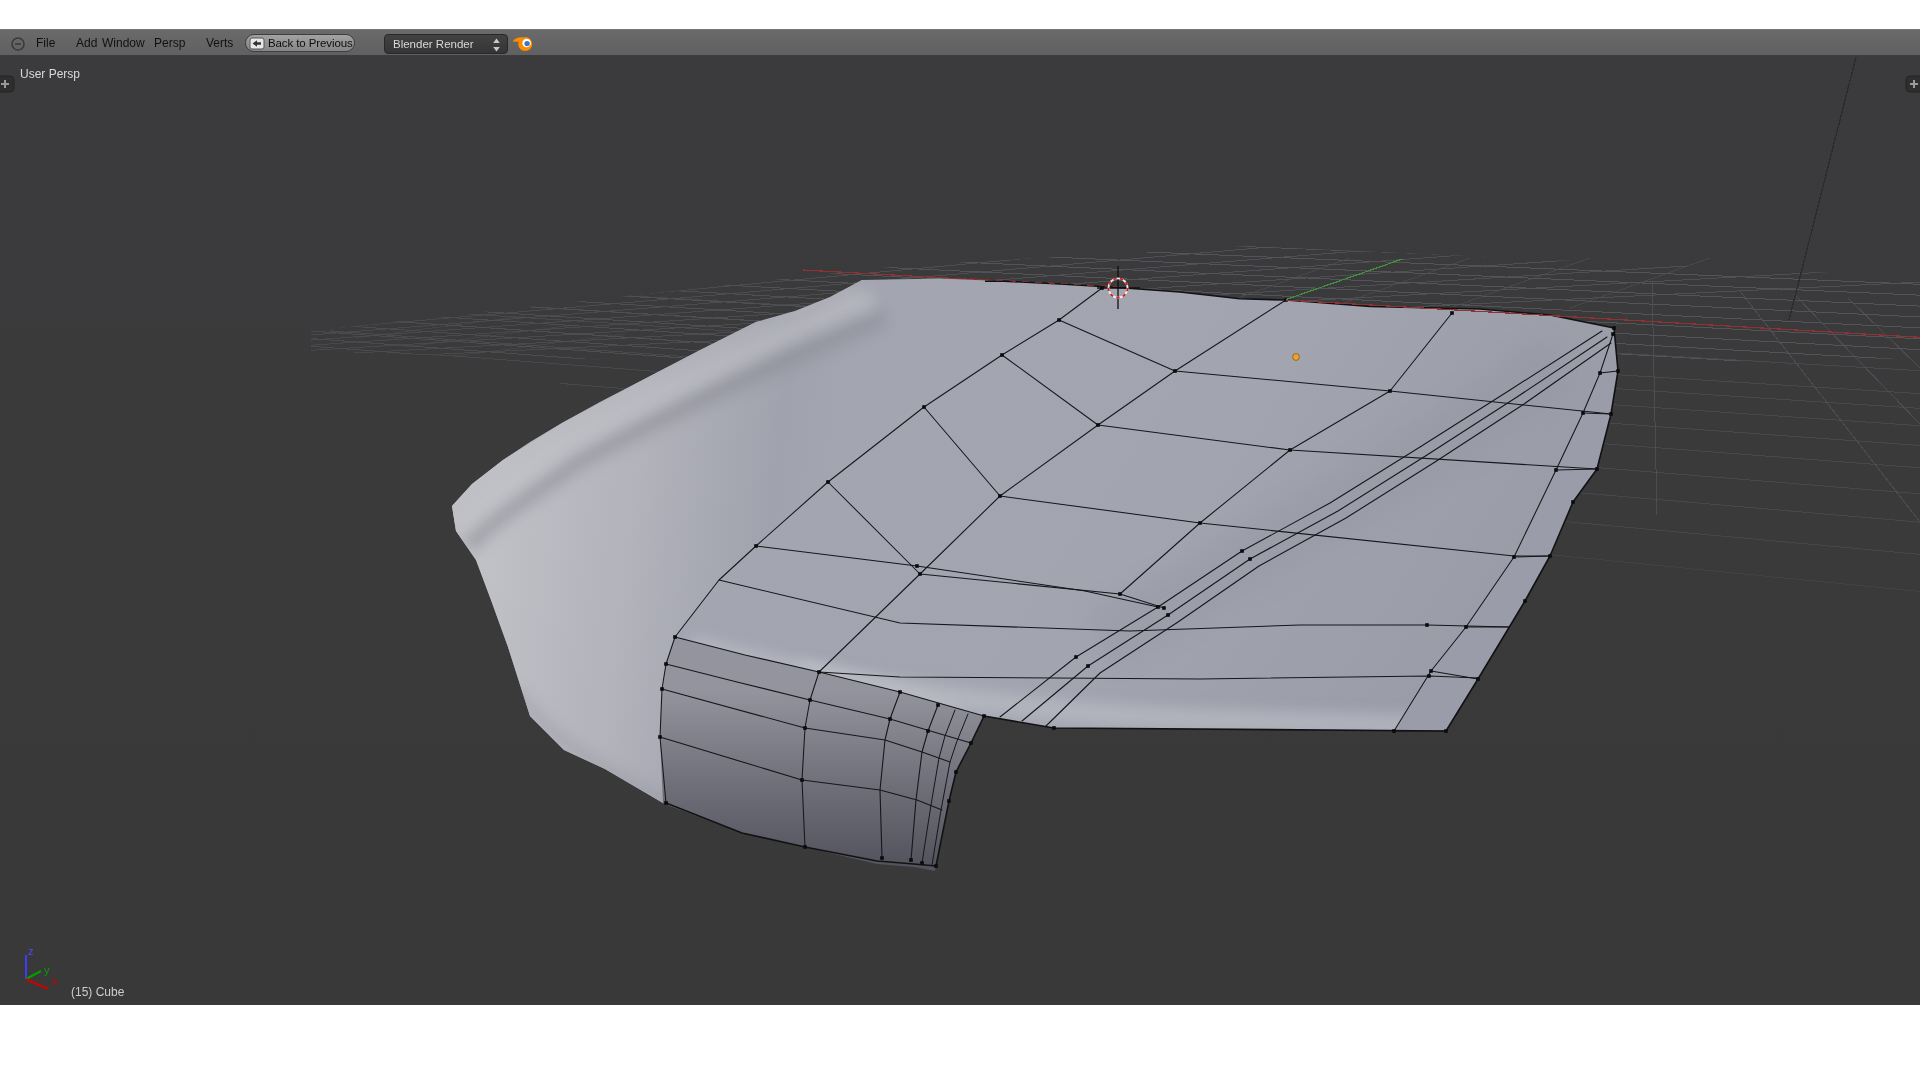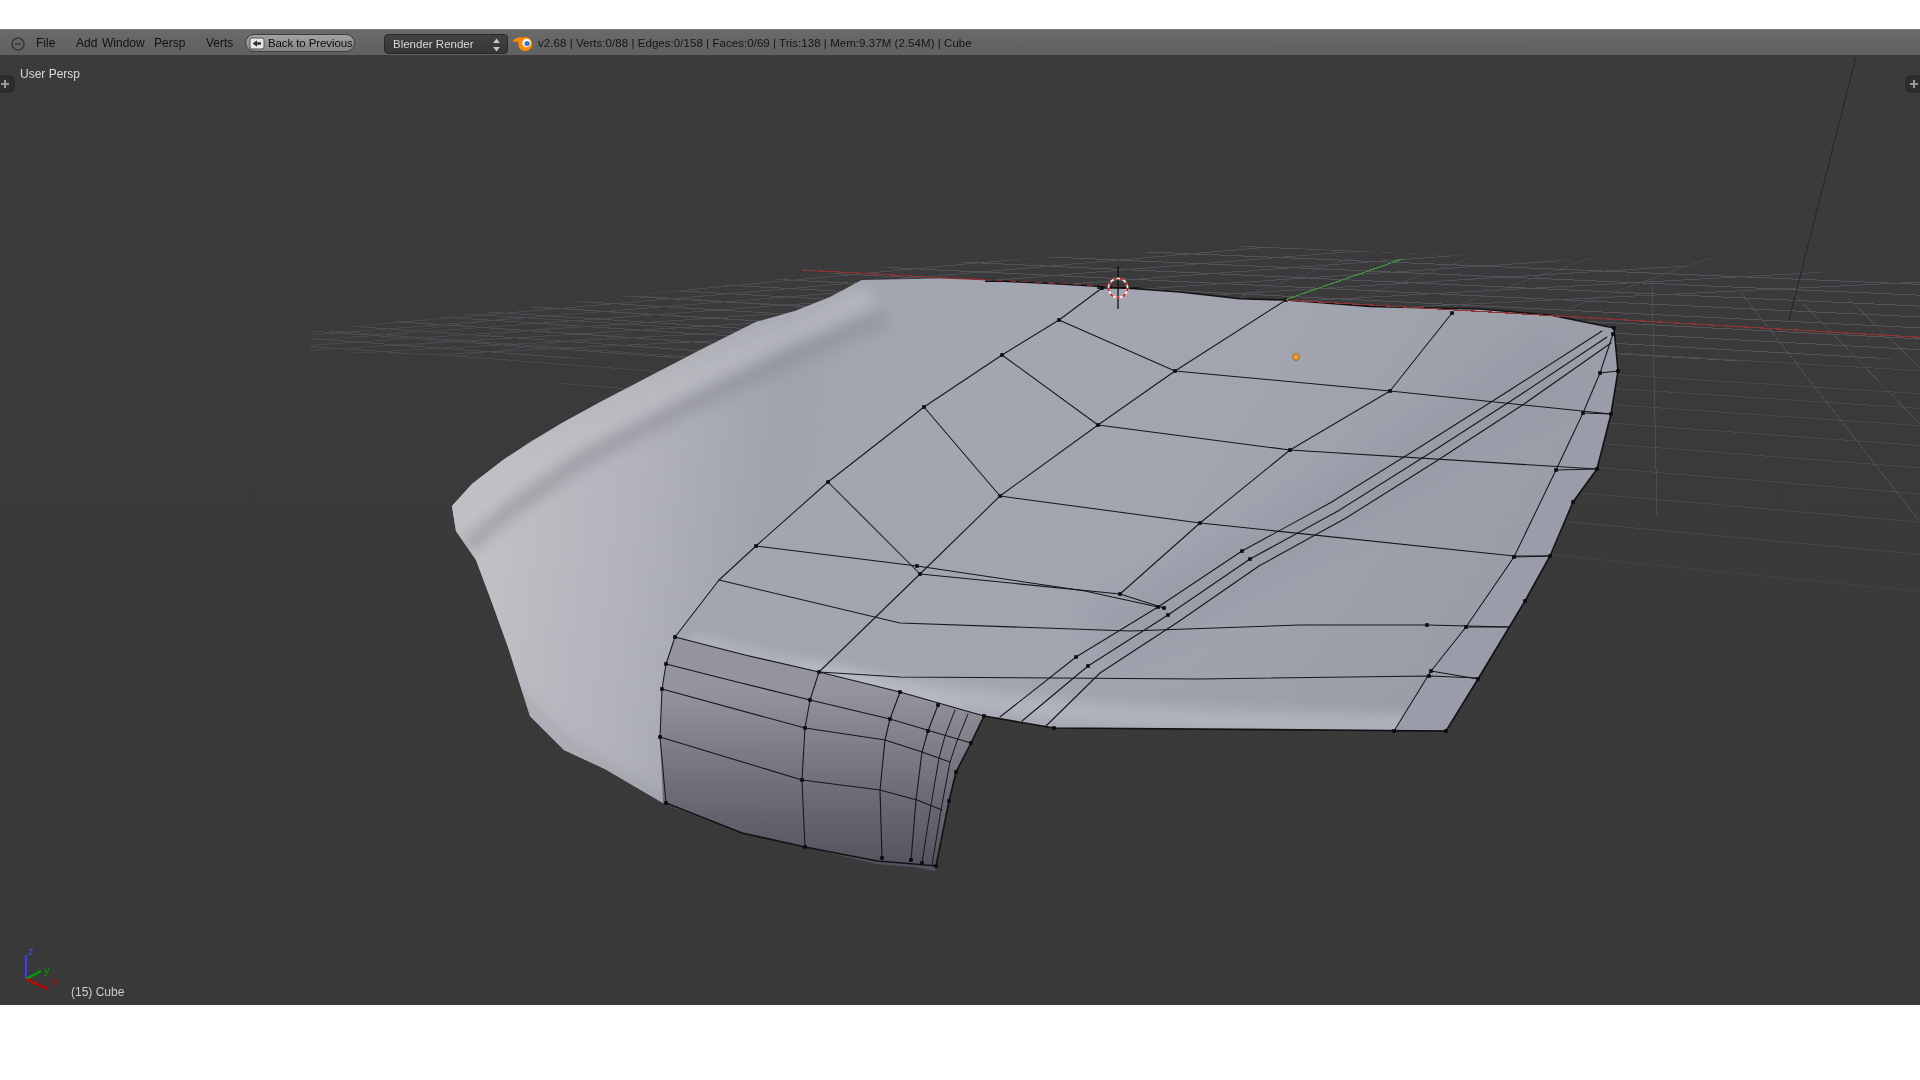--- a/index.html
+++ b/index.html
@@ -29,21 +29,20 @@
  <div id="dd">Blender Render<svg width="9" height="14" style="position:absolute;right:6px;top:3px">
           <path d="M4.5,0.5 L7.8,5 H1.2 Z" fill="#c9c9c9"></path>
           <path d="M4.5,13.5 L1.2,9 H7.8 Z" fill="#c9c9c9"></path>
         </svg></div>
  <svg width="22" height="20" style="position:absolute;left:512px;top:3px" viewBox="0 0 22 20">
    <path d="M0.5,8.5 Q5,3.5 11,4.5 L9.5,9 Z" fill="#ff8b00"></path>
    <circle cx="13.2" cy="11" r="7" fill="#ff8b00"></circle>
    <circle cx="14.6" cy="10" r="4.3" fill="#ffffff"></circle>
    <circle cx="15.1" cy="10.6" r="2.7" fill="#3a76c4"></circle>
  </svg>
- <div id="info">v2.68 | Verts:0/88 | Edges:0/158 | Faces:0/69 | Tris:138 | Mem:9.37M (2.54M) | Cube</div>
 </div>
 <div id="vp"></div>
 <svg width="1920" height="949" viewBox="0 56 1920 949" style="position:absolute;left:0;top:56px;display:block">
 <defs>
 <linearGradient id="bgv" x1="0" y1="56" x2="0" y2="1005" gradientUnits="userSpaceOnUse">
  <stop offset="0" stop-color="#3b3b3d"></stop>
           <stop offset="1" stop-color="#393939"></stop>
 </linearGradient>
 <linearGradient id="meshg" x1="850" y1="300" x2="1500" y2="720" gradientUnits="userSpaceOnUse">
  <stop offset="0" stop-color="#a3a5b0"></stop>

